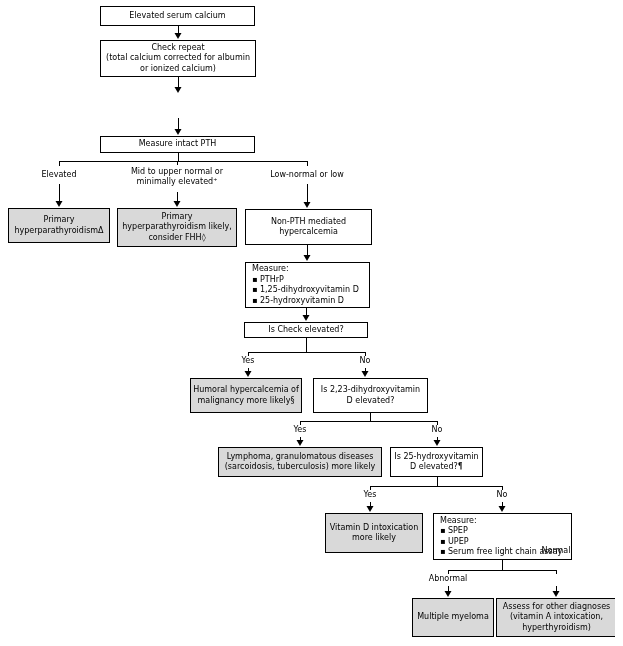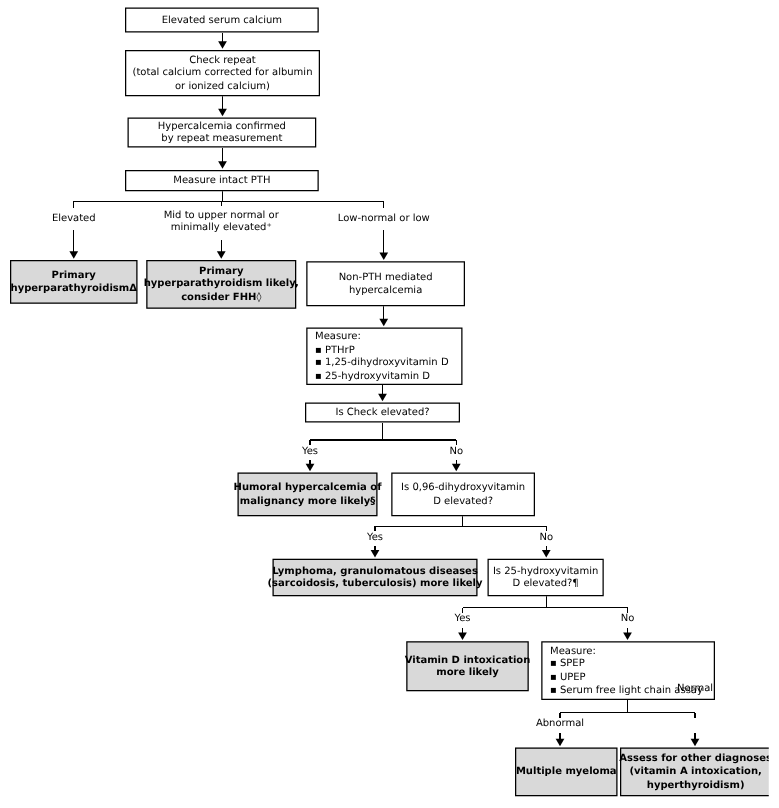--- a/index.html
+++ b/index.html
@@ -22,21 +22,21 @@
   .wires line { stroke: var(--line); stroke-width: 1; shape-rendering: crispEdges; }
   .wires polygon { fill: var(--line); stroke: none; }
   .node {
     position: absolute; box-sizing: border-box;
     border: 1px solid var(--box-border);
     background: var(--white-fill);
     display: flex; align-items: center; justify-content: center;
     text-align: center; white-space: pre;
     font-size: 8px; line-height: 10.5px;
   }
-  .node.shaded { background: var(--shaded-fill); font-weight: bold; }
+  .node.shaded { background: var(--shaded-fill); }
   .node.list { justify-content: flex-start; text-align: left; padding-left: 6px; }
   .blabel {
     position: absolute; transform: translateX(-50%);
     white-space: pre; text-align: center;
     font-size: 8px; line-height: 10px;
   }
 </style>
 </head>
 <body>
 
@@ -102,22 +102,20 @@
     <line x1="448" y1="586" x2="448" y2="592"></line>
       <polygon points="444.5,591 451.5,591 448,597"></polygon>
     <line x1="556" y1="586" x2="556" y2="592"></line>
       <polygon points="552.5,591 559.5,591 556,597"></polygon>
   </svg>
 
   <div class="node" style="left:100px;top:6px;width:155px;height:20px">Elevated serum calcium</div>
   <div class="node" style="left:100px;top:40px;width:156px;height:37px">Check repeat
 (total calcium corrected for albumin
 or ionized calcium)</div>
-  <div class="node" style="left:102px;top:94px;width:151px;height:24px">Hypercalcemia confirmed
-by repeat measurement</div>
   <div class="node" style="left:100px;top:136px;width:155px;height:17px">Measure intact PTH</div>
 
   <div class="blabel" style="left:59px;top:170px">Elevated</div>
   <div class="blabel" style="left:177px;top:167px">Mid to upper normal or
 minimally elevated⁺</div>
   <div class="blabel" style="left:307px;top:170px">Low-normal or low</div>
 
   <div class="node shaded" style="left:8px;top:208px;width:102px;height:35px">Primary
 hyperparathyroidismΔ</div>
   <div class="node shaded" style="left:117px;top:208px;width:120px;height:39px">Primary
@@ -130,21 +128,21 @@
 ▪ PTHrP
 ▪ 1,25-dihydroxyvitamin D
 ▪ 25-hydroxyvitamin D</div>
   <div class="node" style="left:244px;top:322px;width:124px;height:16px">Is Check elevated?</div>
 
   <div class="blabel" style="left:248px;top:356px">Yes</div>
   <div class="blabel" style="left:365px;top:356px">No</div>
 
   <div class="node shaded" style="left:190px;top:378px;width:112px;height:35px">Humoral hypercalcemia of
 malignancy more likely§</div>
-  <div class="node" style="left:313px;top:378px;width:115px;height:35px">Is 0,96-dihydroxyvitamin
+  <div class="node" style="left:313px;top:378px;width:115px;height:35px">Is 2,23-dihydroxyvitamin
 D elevated?</div>
 
   <div class="blabel" style="left:300px;top:425px">Yes</div>
   <div class="blabel" style="left:437px;top:425px">No</div>
 
   <div class="node shaded" style="left:218px;top:447px;width:164px;height:30px">Lymphoma, granulomatous diseases
 (sarcoidosis, tuberculosis) more likely</div>
   <div class="node" style="left:390px;top:447px;width:93px;height:30px">Is 25-hydroxyvitamin
 D elevated?¶</div>
 

